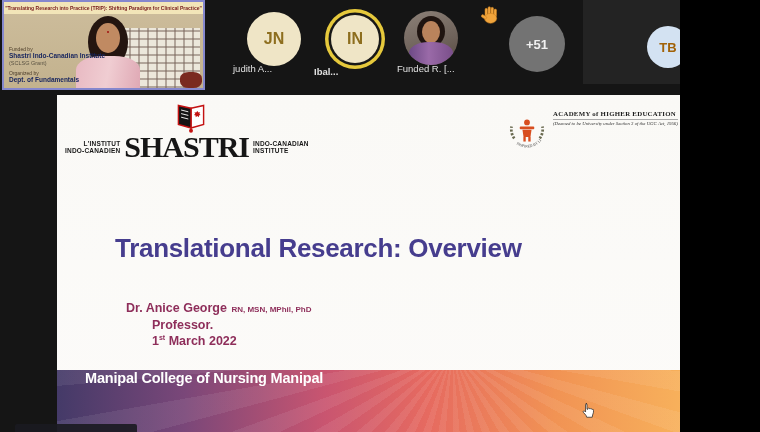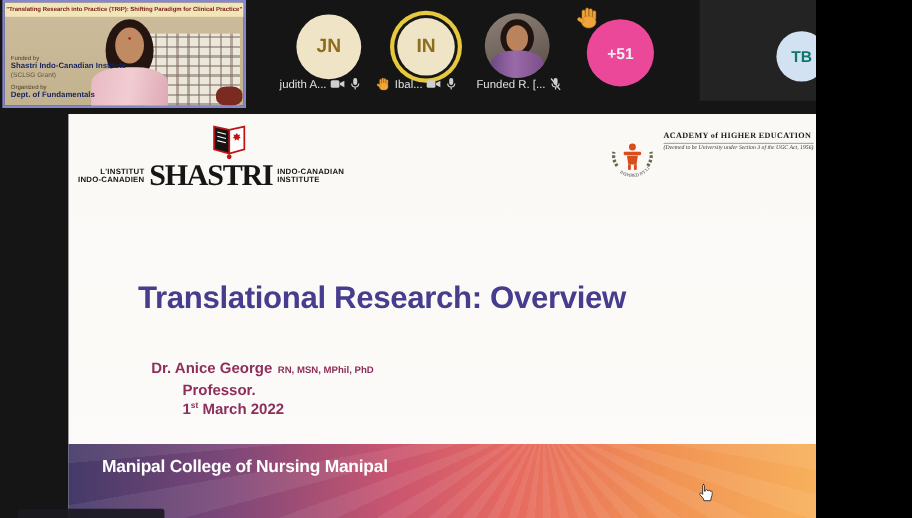--- a/index.html
+++ b/index.html
@@ -12,26 +12,26 @@
           font-weight:600;}
   .av-cream{background:#efe5c6;color:#8d6e1e;font-size:16px;}
   .av-jn{left:247px;top:12px;width:54px;height:54px;}
   .av-in{left:331px;top:15px;width:48px;height:48px;
          box-shadow:0 0 0 2.5px #171717,0 0 0 6px #e6c93c;}
   .av-photo{left:404px;top:11px;width:54px;height:54px;overflow:hidden;background:linear-gradient(160deg,#8d8178,#6e625a 60%,#57493f);}
   .ph-hair{position:absolute;left:13px;top:5px;width:28px;height:31px;border-radius:50%;background:#1f1410;}
   .ph-face{position:absolute;left:18px;top:10px;width:18px;height:22px;border-radius:50%;background:#b9835c;}
   .ph-body{position:absolute;left:5px;top:31px;width:44px;height:24px;border-radius:45% 45% 0 0;
            background:linear-gradient(90deg,#6d4a86,#9a6aa8 45%,#7a4f8a);}
-  .av-overflow{left:489px;top:16px;width:56px;height:56px;background:#ec4899;color:#f0f0f0;font-size:13px;}
-  .av-tb{left:647px;top:26px;width:42px;height:42px;background:#d3e2f2;color:#0f766e;font-size:13px;}
+  .av-overflow{left:509px;top:16px;width:56px;height:56px;background:#737373;color:#f0f0f0;font-size:13px;}
+  .av-tb{left:647px;top:26px;width:42px;height:42px;background:#d3e2f2;color:#a16207;font-size:13px;}
 
   .name-label{position:absolute;top:63px;height:14px;display:flex;align-items:center;gap:3px;
-              font-size:9.5px;color:#e0e0e0;white-space:nowrap;}
-  .lbl-judith{left:233px;} .lbl-ibal{left:314px;} .lbl-radhika{left:397px;}
+              font-size:9.5px;color:#e0e0e0;white-space:nowrap;flex-direction:column;}
+  .lbl-judith{left:233px;} .lbl-ibal{left:314px;font-weight:bold;} .lbl-radhika{left:397px;}
   .mini-icon{display:inline-block;}
   .hand-plus51{position:absolute;left:481px;top:5px;}
 
   
   .presenter{position:absolute;left:2px;top:0;width:199px;height:86px;border:2px solid #8587cd;
              background:linear-gradient(#cdbd9c,#c3b28e);overflow:hidden;}
   .pv-banner{position:absolute;left:0;top:0;width:100%;height:12px;background:#f2e5b8;
              color:#7a2020;font-size:5px;font-weight:bold;line-height:12px;text-align:center;
              white-space:nowrap;overflow:hidden;}
   .pv-building{position:absolute;left:116px;top:26px;width:80px;height:60px;background:#ece7db;
@@ -49,42 +49,42 @@
   .pv-grant{font-size:5.5px;color:#5c5444;}
 
   
   .slide{position:absolute;left:57px;top:95px;width:638px;height:337px;
          background:linear-gradient(180deg,#faf9f6,#fcfbf9);}
   
   .sh-book{position:absolute;left:116px;top:8px;}
   .sh-row{position:absolute;left:8px;top:40px;display:flex;align-items:center;gap:4px;color:#161616;}
   .sh-side{font-size:6.5px;line-height:7px;font-weight:bold;letter-spacing:.2px;}
   .sh-left{text-align:right;} .sh-right{text-align:left;}
-  .sh-main{font-family:"Liberation Serif",serif;font-weight:bold;font-size:25px;letter-spacing:-1px;line-height:24px;}
+  .sh-main{font-family:"Liberation Serif",serif;font-weight:bold;font-size:30px;letter-spacing:-1px;line-height:24px;}
   
   .manipal{position:absolute;left:450px;top:14px;display:flex;gap:6px;align-items:flex-start;color:#1b1b1b;}
   .mn-col{display:flex;flex-direction:column;}
   .mn-name{font-family:"Liberation Serif",serif;font-weight:bold;font-size:21px;letter-spacing:1px;line-height:20px;}
   .mn-tag{font-family:"Liberation Serif",serif;font-weight:bold;font-size:6.8px;letter-spacing:.3px;margin-top:1px;}
   .mn-sub{font-family:"Liberation Serif",serif;font-style:italic;font-size:4.8px;color:#333;
           border-top:1px solid #aaa;margin-top:2px;padding-top:1px;}
   
   .slide-title{position:absolute;left:58px;top:138px;font-size:26px;font-weight:bold;color:#463d8e;letter-spacing:-.3px;}
   .author{position:absolute;left:56px;top:203px;color:#8e2e5a;}
   .au-name{font-size:12.5px;font-weight:bold;padding-left:13px;}
   .au-cred{font-size:8px;font-weight:bold;}
   .au-line{font-size:12.5px;font-weight:bold;margin-top:2px;margin-left:39px;}
   sup{font-size:7px;}
   
   .footer{position:absolute;left:0;top:275px;width:100%;height:62px;
     background:
       repeating-conic-gradient(from 195deg at 62% -30%,rgba(255,255,255,.07) 0deg 5deg,rgba(255,255,255,0) 5deg 10deg),
       linear-gradient(90deg,#443a68 0%,#7a4779 20%,#c95570 42%,#e66a60 58%,#f19354 78%,#f8b45c 100%);}
   .ft-line{position:absolute;left:28px;color:#fff;font-weight:bold;font-size:14.5px;letter-spacing:-.2px;white-space:nowrap;}
-  .ft-1{top:11px;} .ft-2{top:30px;}
+  .ft-1{top:0;} .ft-2{top:30px;}
 
   
   .bottom-bar{position:absolute;left:15px;top:424px;width:122px;height:8px;background:rgba(25,25,32,.9);
               border-radius:2px 2px 0 0;}
   .cursor{position:absolute;left:581px;top:402px;}
 </style>
 </head>
 <body>
 
 <div id="app">

